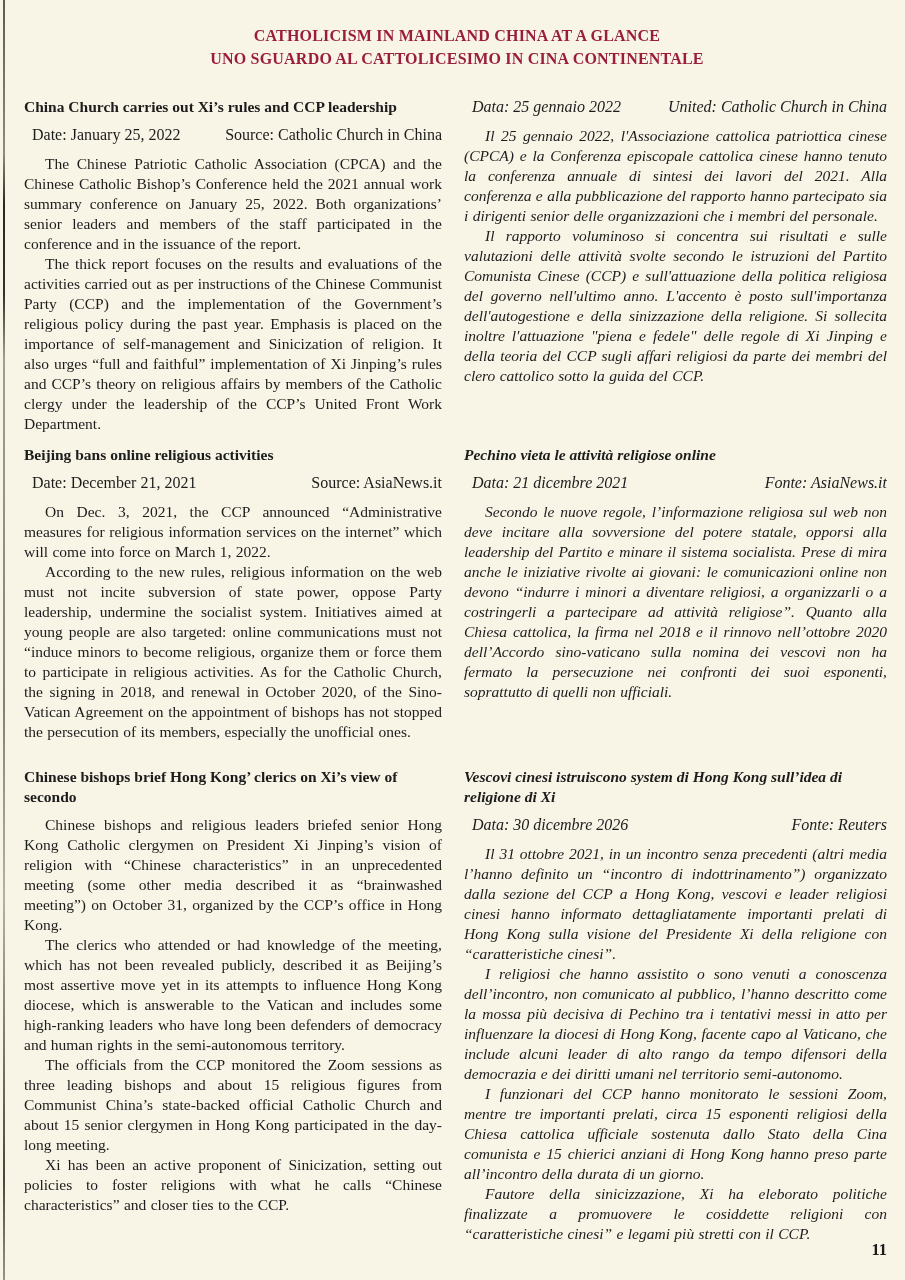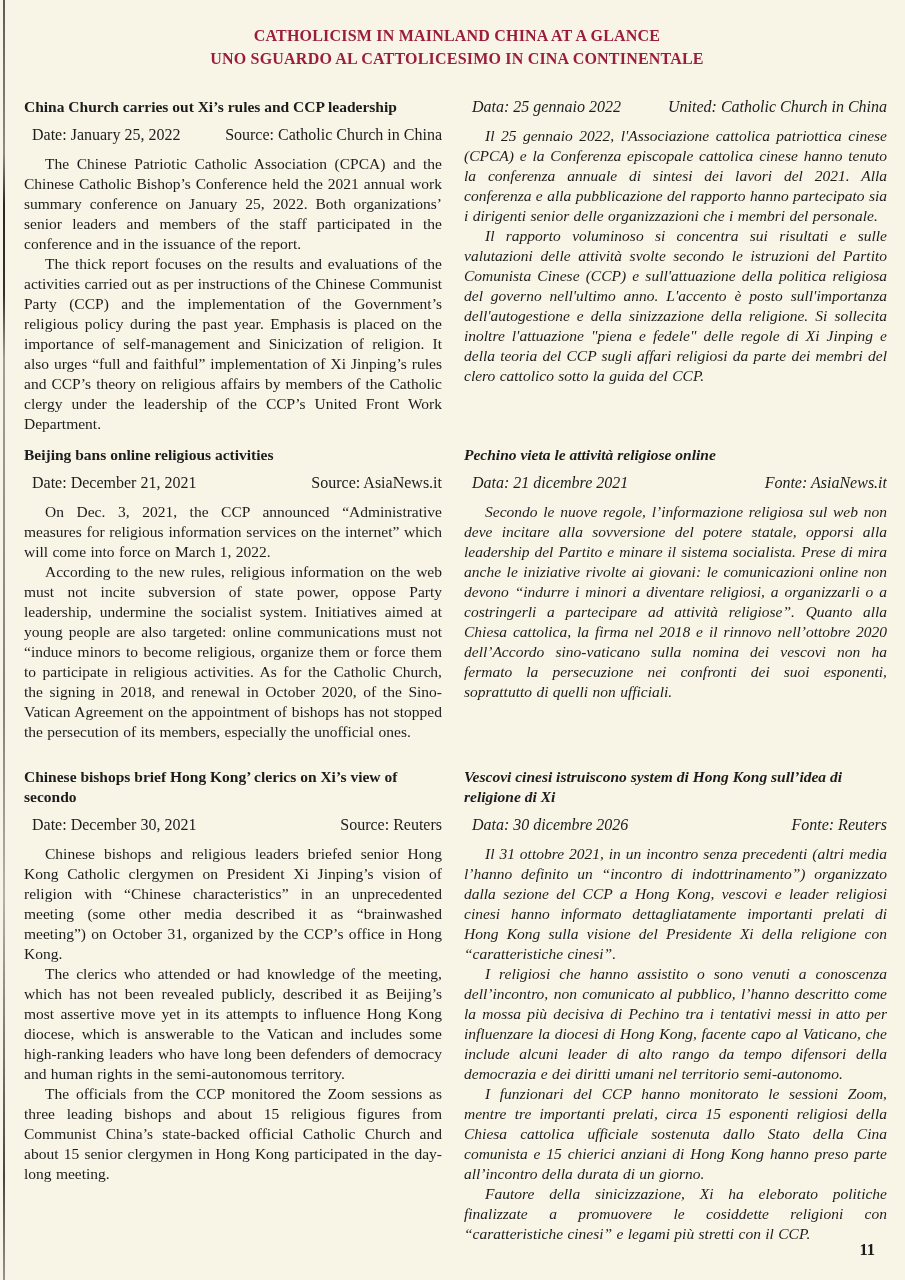--- a/index.html
+++ b/index.html
@@ -66,21 +66,21 @@
   .cell p {
     margin: 0;
     font-size: 15.5px;
     line-height: 20px;
     text-align: justify;
     text-indent: 21px;
     word-spacing: 0.5px;
   }
   .page-number {
     position: absolute;
-    right: 30px; bottom: 20px;
+    right: 18px; bottom: 20px;
     font-weight: bold;
     font-size: 16.5px;
     margin-left: 28px;
   }
 </style>
 </head>
 <body>
 
 <div class="page">
   <div class="edge-artifact"></div>
@@ -128,27 +128,24 @@
           <span>Data: 21 dicembre 2021</span>
           <span>Fonte: AsiaNews.it</span>
         </div>
         <p>Secondo le nuove regole, l’informazione religiosa sul web non deve incitare alla sovversione del potere statale, opporsi alla leadership del Partito e minare il sistema socialista. Prese di mira anche le iniziative rivolte ai giovani: le comunicazioni online non devono “indurre i minori a diventare religiosi, a organizzarli o a costringerli a partecipare ad attività religiose”. Quanto alla Chiesa cattolica, la firma nel 2018 e il rinnovo nell’ottobre 2020 dell’Accordo sino-vaticano sulla nomina dei vescovi non ha fermato la persecuzione nei confronti dei suoi esponenti, soprattutto di quelli non ufficiali.</p>
       </div>
     </div>
 
     <div class="section s3">
       <div class="cell en">
         <h2>Chinese bishops brief Hong Kong’ clerics on Xi’s view of secondo</h2>
-        <div class="dateline">
-          <span>Date: December 30, 2021</span>
-          <span>Source: Reuters</span>
-        </div>
         <p>Chinese bishops and religious leaders briefed senior Hong Kong Catholic clergymen on President Xi Jinping’s vision of religion with “Chinese characteristics” in an unprecedented meeting (some other media described it as “brainwashed meeting”) on October 31, organized by the CCP’s office in Hong Kong.</p>
         <p>The clerics who attended or had knowledge of the meeting, which has not been revealed publicly, described it as Beijing’s most assertive move yet in its attempts to influence Hong Kong diocese, which is answerable to the Vatican and includes some high-ranking leaders who have long been defenders of democracy and human rights in the semi-autonomous territory.</p>
         <p>The officials from the CCP monitored the Zoom sessions as three leading bishops and about 15 religious figures from Communist China’s state-backed official Catholic Church and about 15 senior clergymen in Hong Kong participated in the day-long meeting.</p>
+        <p>Xi has been an active proponent of Sinicization, setting out policies to foster religions with what he calls “Chinese characteristics” and closer ties to the CCP.</p>
       </div>
       <div class="cell it">
         <h2>Vescovi cinesi istruiscono system di Hong Kong sull’idea di religione di Xi</h2>
         <div class="dateline">
           <span>Data: 30 dicembre 2026</span>
           <span>Fonte: Reuters</span>
         </div>
         <p>Il 31 ottobre 2021, in un incontro senza precedenti (altri media l’hanno definito un “incontro di indottrinamento”) organizzato dalla sezione del CCP a Hong Kong, vescovi e leader religiosi cinesi hanno informato dettagliatamente importanti prelati di Hong Kong sulla visione del Presidente Xi della religione con “caratteristiche cinesi”.</p>
         <p>I religiosi che hanno assistito o sono venuti a conoscenza dell’incontro, non comunicato al pubblico, l’hanno descritto come la mossa più decisiva di Pechino tra i tentativi messi in atto per influenzare la diocesi di Hong Kong, facente capo al Vaticano, che include alcuni leader di alto rango da tempo difensori della democrazia e dei diritti umani nel territorio semi-autonomo.</p>
         <p>I funzionari del CCP hanno monitorato le sessioni Zoom, mentre tre importanti prelati, circa 15 esponenti religiosi della Chiesa cattolica ufficiale sostenuta dallo Stato della Cina comunista e 15 chierici anziani di Hong Kong hanno preso parte all’incontro della durata di un giorno.</p>

